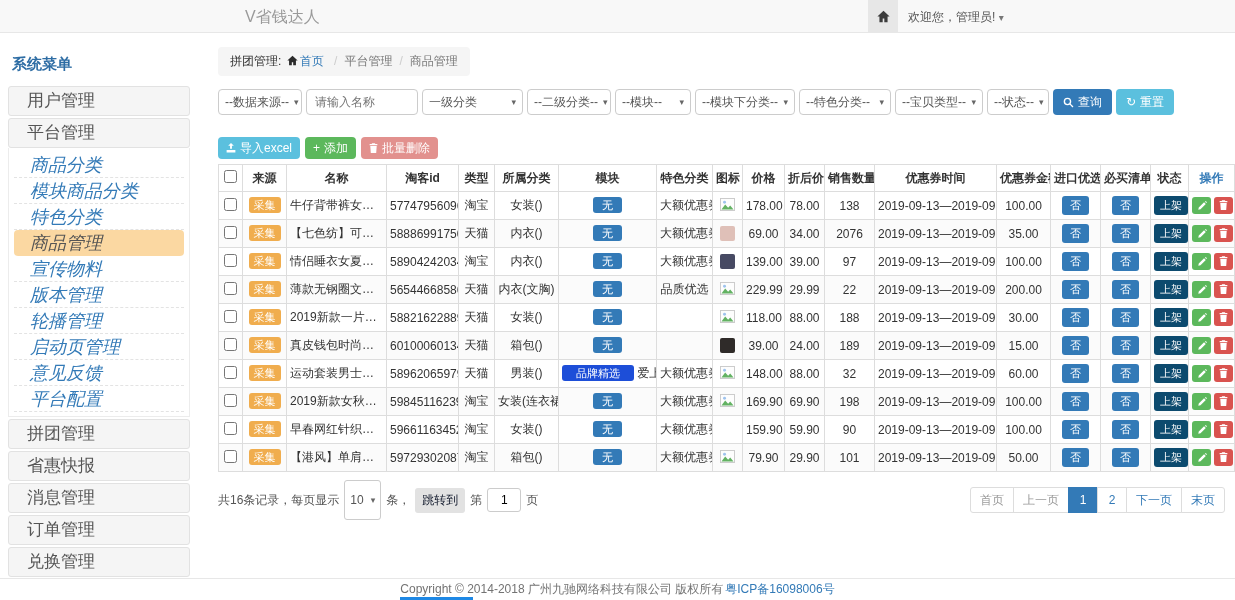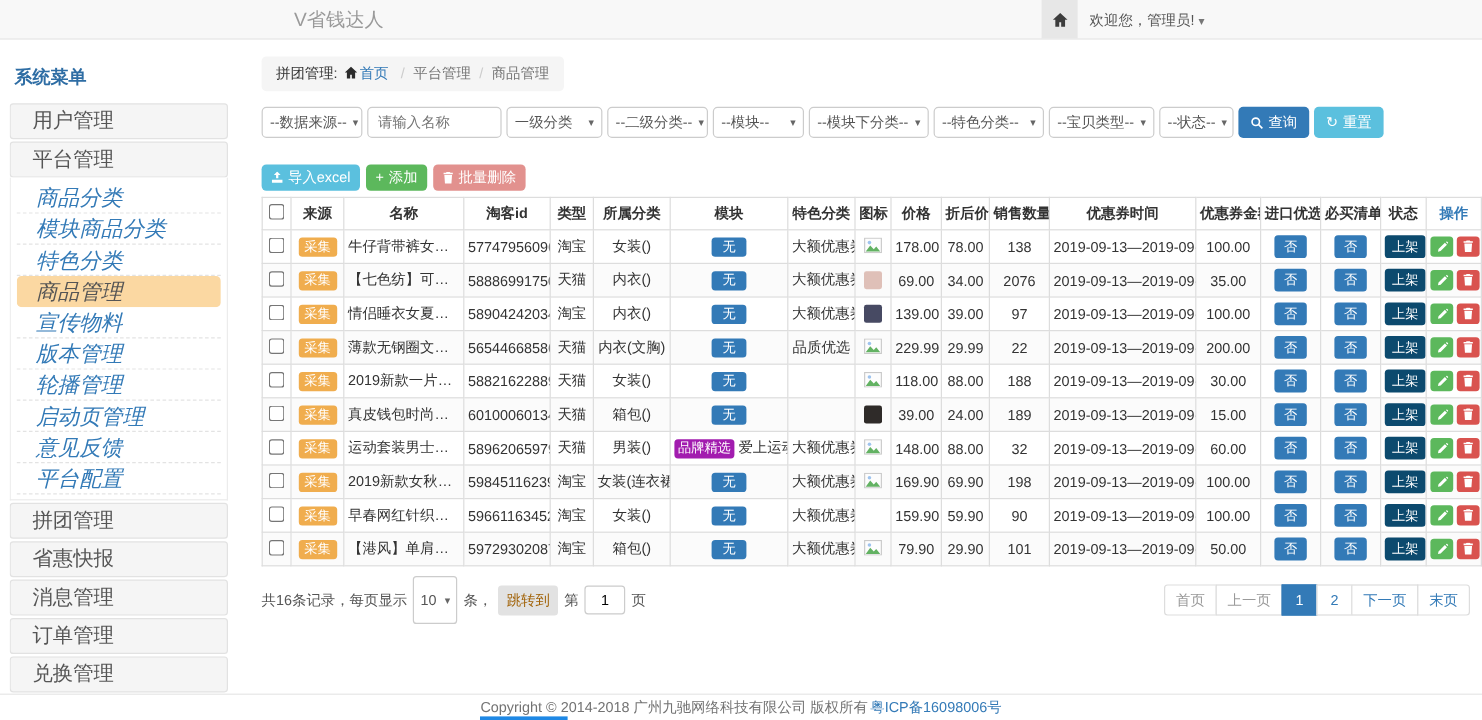--- a/index.html
+++ b/index.html
@@ -42,33 +42,33 @@
   .btn-batch { background:#e2918e; }
   
   .grid { margin-top:5px; width:100%; border-collapse:collapse; table-layout:fixed; }
   .grid th, .grid td { border:1px solid #ddd; text-align:center; padding:4px 3px; font-size:12px; height:27px; overflow:hidden; white-space:nowrap; }
   .grid th { font-weight:bold; color:#333; }
   .grid th.op-head { color:#337ab7; }
   .grid tbody tr:nth-child(even) { background:#fbfbfb; }
   .name-cell { text-overflow:ellipsis; }
   .badge-src { background:#f0ad4e; color:#fff; border-radius:3px; padding:2px 5px; font-size:11px; }
   .badge-none { background:#337ab7; color:#fff; border-radius:3px; padding:2px 9px; font-size:11px; }
-  .badge-brand { background:#a21caf; color:#fff; border-radius:3px; padding:2px 3px; font-size:11px;margin-top:44px; }
+  .badge-brand { background:#1d4ed8; color:#fff; border-radius:3px; padding:2px 14px; font-size:11px;margin-top:44px; }
   .btn-no { background:#337ab7; color:#fff; border-radius:3px; padding:2px 8px; font-size:11px; cursor:pointer; display:inline-block; }
   .btn-status { background:#0c4a6e; color:#fff; border-radius:3px; padding:2px 6px; font-size:11px; cursor:pointer; display:inline-block; }
   .op-btn { display:inline-flex; align-items:center; justify-content:center; width:19px; height:17px; border-radius:3px; cursor:pointer; vertical-align:middle; }
   .op-edit { background:#5cb85c; margin-right:3px; }
   .op-del { background:#d9534f; }
   .photo { display:inline-block; width:15px; height:15px; border-radius:2px; vertical-align:middle; }
   
   .pagebar { margin-top:8px; display:flex; align-items:center; justify-content:space-between; }
   .pb-left { display:flex; align-items:center; gap:5px; color:#555; }
   .mini-select { height:40px; border:1px solid #ccc; border-radius:3px; background:#fff; display:inline-flex; align-items:center; gap:7px; padding:0 5px; cursor:pointer; }
   .mini-select .caret { font-size:9px; color:#666; }
-  .jump-btn { background:#e2e2e2; border-radius:3px; padding:4px 7px; color:#a16207; cursor:pointer; }
+  .jump-btn { background:#e2e2e2; border-radius:3px; padding:4px 7px; color:#0f172a; cursor:pointer; }
   .mini-input { width:34px; height:24px; border:1px solid #ccc; border-radius:3px; text-align:center; font-family:inherit; font-size:12px; }
   .pager { display:flex; }
   .page-btn { min-width:30px; height:26px; border:1px solid #ddd; background:#fff; display:flex; align-items:center; justify-content:center; padding:0 9px; margin-left:-1px; color:#337ab7; cursor:pointer; }
   .page-btn:first-child { margin-left:0; border-radius:3px 0 0 3px; }
   .page-btn:last-child { border-radius:0 3px 3px 0; }
   .page-btn.muted { color:#9a9a9a; }
   .page-btn.active { background:#337ab7; border-color:#337ab7; color:#fff; }
   
   .footer { position:absolute; left:0; bottom:0; width:1235px; height:22px; border-top:1px solid #e7e7e7; background:#fff; display:flex; align-items:center; justify-content:center; color:#737373; z-index:5; }
   .footer .icp { color:#337ab7; cursor:pointer; margin-left:2px; }
@@ -127,21 +127,21 @@
     <span><span class="bc-sep">/</span><span class="bc-item">平台管理</span><span class="bc-sep">/</span><span class="bc-item">商品管理</span></span>
   </div>
 
   <div class="filters">
     <div class="fselect" style="width:84px">
       <span>--数据来源--</span>
       <span class="caret">▾</span>
     </div>
     <input class="finput" placeholder="请输入名称" style="">
     <span style="display:flex;gap:4px">
-        <div class="fselect" style="width: 80px;">
+        <div class="fselect" style="width: 101px;">
           <span>一级分类</span>
           <span class="caret">▾</span>
         </div>
         <div class="fselect" style="width: 84px;">
           <span>--二级分类--</span>
           <span class="caret">▾</span>
         </div>
         <div class="fselect" style="width: 76px;">
           <span>--模块--</span>
           <span class="caret">▾</span>

